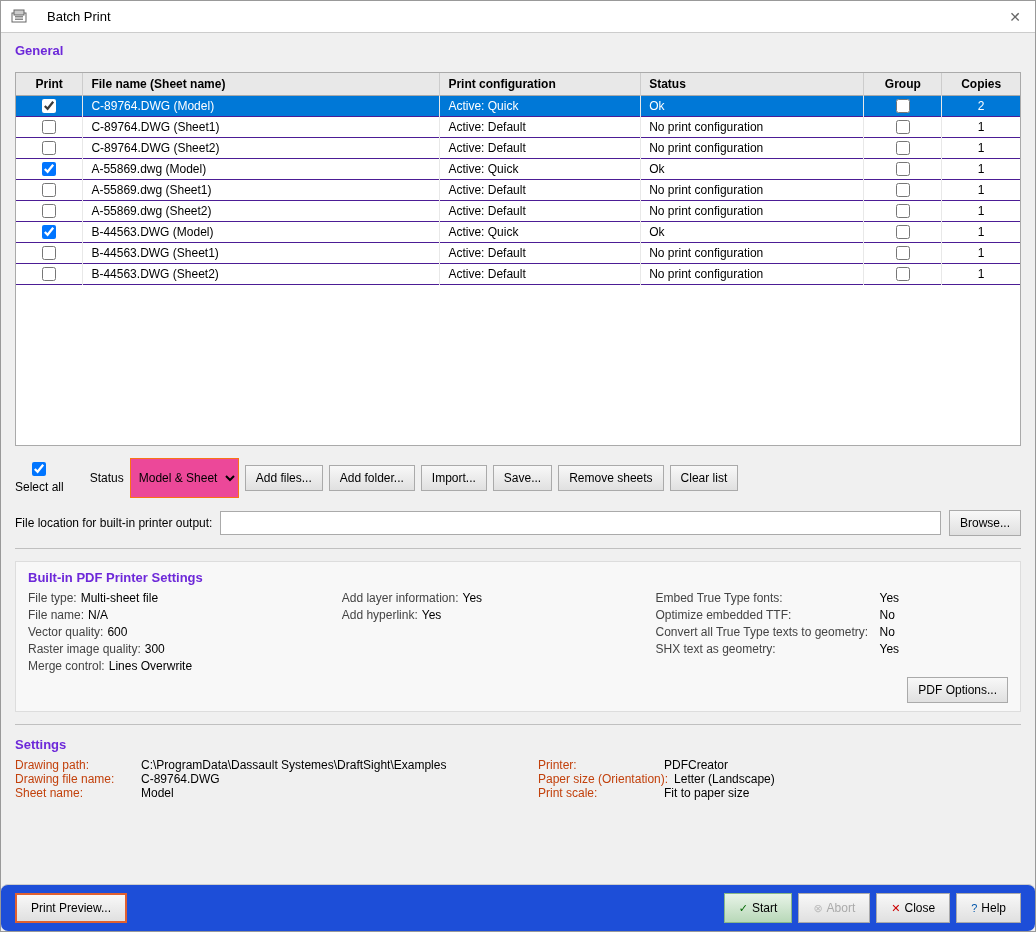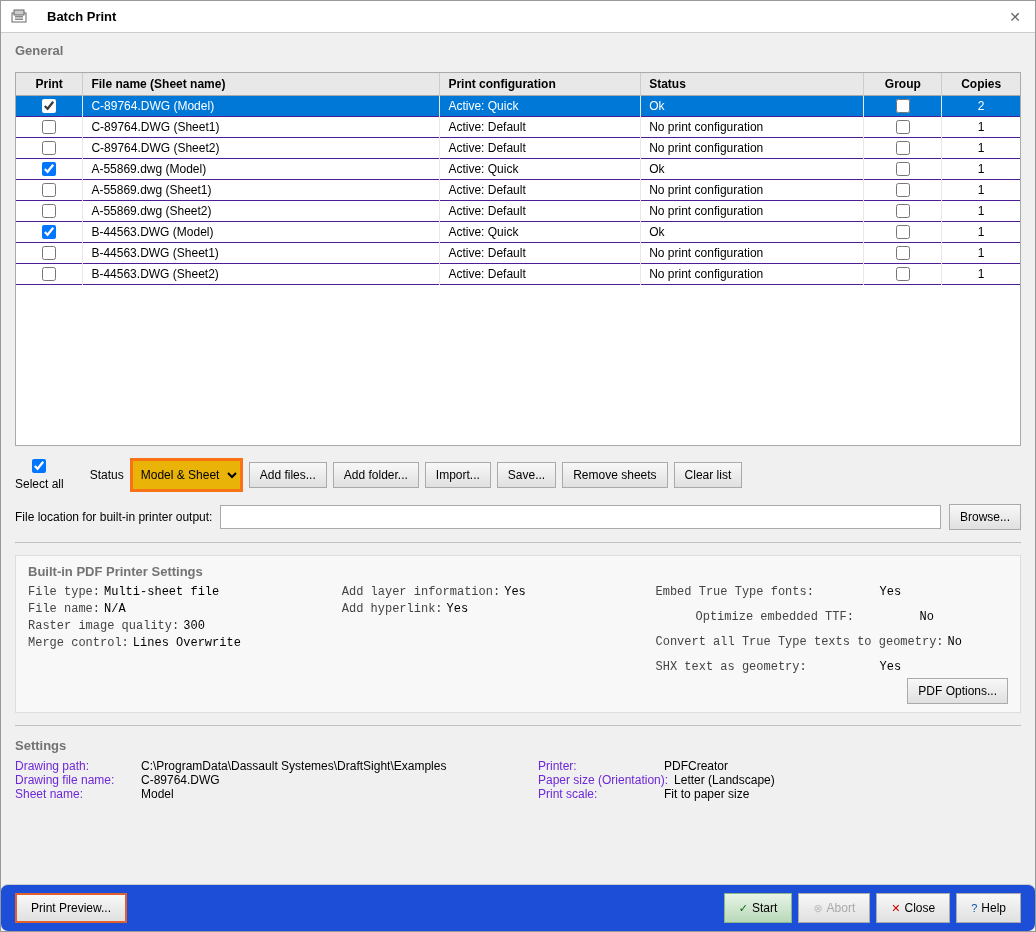--- a/index.html
+++ b/index.html
@@ -34,21 +34,21 @@
       display: flex;
       align-items: center;
       gap: 8px;
     }
     .title-icon {
       width: 16px;
       height: 16px;
     }
     .title-text {
       font-size: 13px;
-      font-weight: 700;
+      font-weight: 400;
       color: #000;
       padding-left: 12px;
     }
     .close-btn {
       width: 20px;
       height: 20px;
       cursor: pointer;
       font-size: 14px;
       display: flex;
       align-items: center;
@@ -58,21 +58,21 @@
     .content {
       padding: 10px 14px;
       flex: 1;
       display: flex;
       flex-direction: column;
       gap: 8px;
     }
     .section-title {
       font-size: 13px;
       font-weight: 700;
-      color: #737373;
+      color: #6d28d9;
       margin-bottom: 6px;
     }
     .table-container {
       border: 1px solid #aaa;
       background: #fff;
       flex-shrink: 0;
     }
     table {
       width: 100%;
       border-collapse: collapse;
@@ -138,23 +138,23 @@
       gap: 4px;
       font-size: 12px;
       flex-direction: column;
     }
     .include-label {
       margin-left: 20px;
     }
     select {
       font-size: 12px;
       padding: 2px 4px;
-      height: 34px;
-      border: 3px solid #f97316;
-      background: #eab308;
+      height: 40px;
+      border: 1px solid #f97316;
+      background: #ec4899;
     }
     .btn {
       padding: 3px 10px;
       font-size: 12px;
       border: 1px solid #aaa;
       background: linear-gradient(to bottom, #f8f8f8, #e0e0e0);
       cursor: pointer;
       height: 26px;
       color: #000;
       white-space: nowrap;
@@ -205,21 +205,21 @@
       margin-top: 4px;
     }
     .settings-section {
       font-size: 12px;
     }
     .settings-row {
       display: flex;
       gap: 6px;
     }
     .settings-key {
-      color: #6d28d9;
+      color: #c2410c;
       white-space: nowrap;
       min-width: 120px;
     }
     .settings-val {
       color: #000;
     }
     .bottom-bar {
       display: flex;
       align-items: center;
       justify-content: space-between;
@@ -504,59 +504,63 @@
       <span class="file-location-label">File location for built-in printer output:</span>
       <input type="text" class="file-location-input" style="">
       <button class="btn">Browse...</button>
     </div>
 
     <div class="divider"></div>
 
     <div class="pdf-settings">
       <div class="section-title">Built-in PDF Printer Settings</div>
       <div style="margin-top:6px;">
-        <div style="display:flex; gap:0;font-family:Liberation Mono, monospace;">
+        <div style="display:flex; gap:0;">
 
           <div style="flex:1; display:flex; flex-direction:column; gap:3px;">
             <div class="pdf-row">
               <span class="pdf-key">File type:</span>
               <span class="pdf-val">Multi-sheet file</span>
             </div>
             <div class="pdf-row">
               <span class="pdf-key">File name:</span>
               <span class="pdf-val">N/A</span>
             </div>
             <div class="pdf-row">
+              <span class="pdf-key">Vector quality:</span>
+              <span class="pdf-val">600</span>
+            </div>
+            <div class="pdf-row">
               <span class="pdf-key">Raster image quality:</span>
               <span class="pdf-val">300</span>
             </div>
             <div class="pdf-row">
               <span class="pdf-key">Merge control:</span>
               <span class="pdf-val">Lines Overwrite</span>
             </div>
           </div>
 
           <div style="flex:1; display:flex; flex-direction:column; gap:3px; padding-left:20px;">
             <div class="pdf-row">
               <span class="pdf-key">Add layer information:</span>
               <span class="pdf-val">Yes</span>
             </div>
             <div class="pdf-row">
               <span class="pdf-key">Add hyperlink:</span>
               <span class="pdf-val">Yes</span>
             </div>
           </div>
 
-          <div style="flex:1.2; display:flex; flex-direction:column; gap:11px; padding-left:20px;">
+          <div style="flex:1.2; display:flex; flex-direction:column; gap:3px; padding-left:20px;">
             <div class="pdf-row">
               <span class="pdf-key" style="min-width:220px;">Embed True Type fonts:</span>
               <span class="pdf-val">Yes</span>
             </div>
             <div class="pdf-row">
-              <span class="pdf-key" style="min-width:220px;margin-left:40px;">Optimize embedded TTF:</span>
+              <span class="pdf-key" style="min-width:220px;">Optimize embedded TTF:</span>
               <span class="pdf-val">No</span>
             </div>
             <div class="pdf-row">
               <span class="pdf-key" style="min-width:220px;">Convert all True Type texts to geometry:</span>
               <span class="pdf-val">No</span>
             </div>
             <div class="pdf-row">
               <span class="pdf-key" style="min-width:220px;">SHX text as geometry:</span>
               <span class="pdf-val">Yes</span>
             </div>

